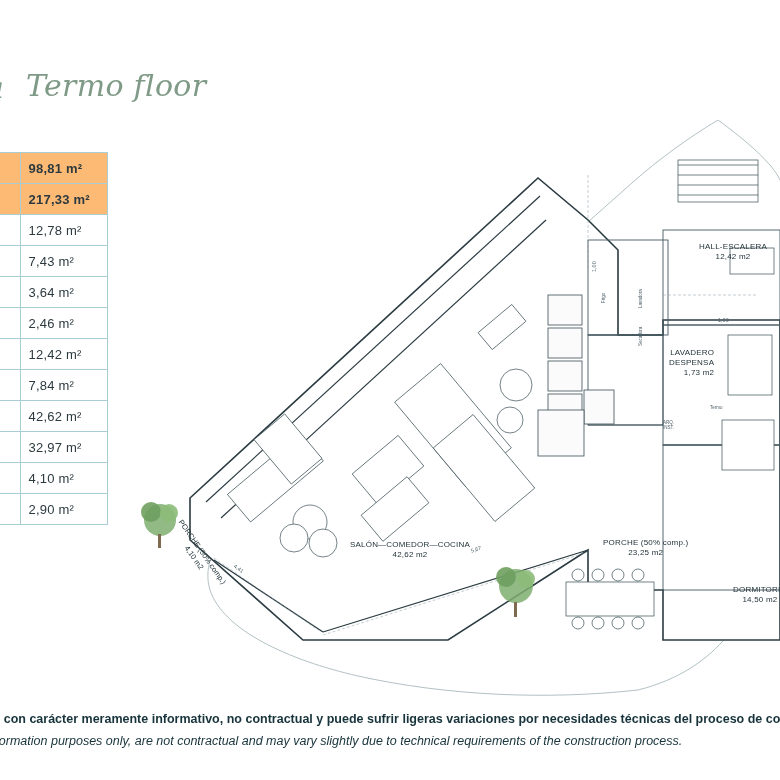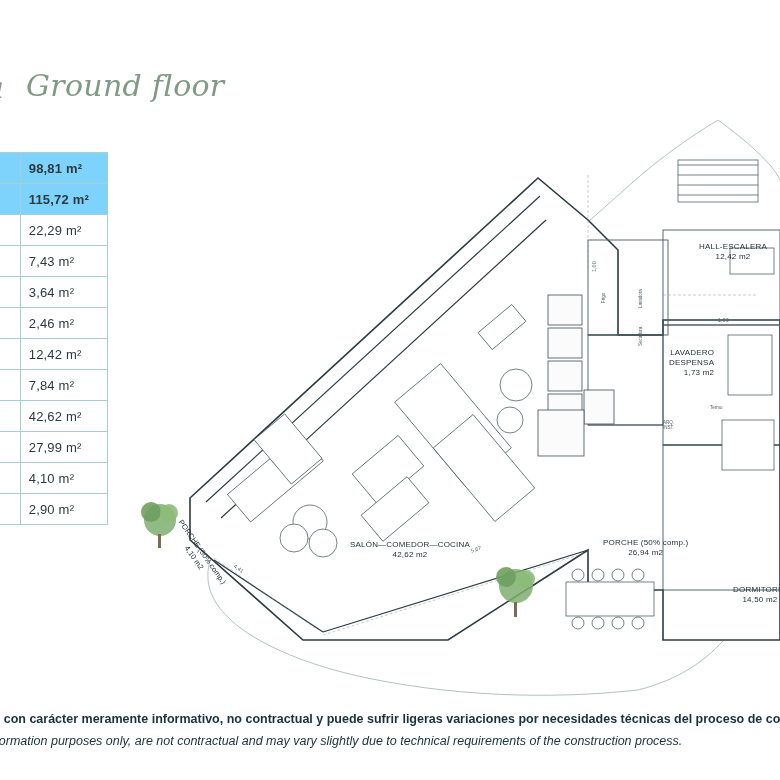--- a/index.html
+++ b/index.html
@@ -66,21 +66,21 @@
     font-size: 11.5px;
     text-align: left;
   }
   #areas-table td.val {
     width: 72px;
     text-align: left;
     font-size: 13px;
     letter-spacing: 0.2px;
   }
   #areas-table tr.head td {
-    background: #7dd3fc;
+    background: #fdba74;
     font-weight: bold;
   }
   #areas-table tr.head td.lbl { font-size: 11.5px; }
 
   
   #footer {
     position: absolute;
     left: 0;
     top: 712px;
     width: 780px;
@@ -143,36 +143,36 @@
     font-size: 4.5px;
     color: #4d6068;
     white-space: nowrap;
   }
 </style>
 </head>
 <body>
 
 <div id="title-area">
   <span id="title-pre">a</span>
-  <span id="title-main">Ground floor</span>
+  <span id="title-main">Termo floor</span>
 </div>
 
 <table id="areas-table">
   <tbody>
     <tr class="head">
       <td class="lbl"></td>
       <td class="val">98,81 m²</td>
     </tr>
     <tr class="head">
       <td class="lbl"></td>
-      <td class="val">115,72 m²</td>
-    </tr>
-    <tr>
-      <td class="lbl"></td>
-      <td class="val">22,29 m²</td>
+      <td class="val">217,33 m²</td>
+    </tr>
+    <tr>
+      <td class="lbl"></td>
+      <td class="val">12,78 m²</td>
     </tr>
     <tr>
       <td class="lbl"></td>
       <td class="val">7,43 m²</td>
     </tr>
     <tr>
       <td class="lbl"></td>
       <td class="val">3,64 m²</td>
     </tr>
     <tr>
@@ -187,21 +187,21 @@
       <td class="lbl">y</td>
       <td class="val">7,84 m²</td>
     </tr>
     <tr>
       <td class="lbl">a
 a</td>
       <td class="val">42,62 m²</td>
     </tr>
     <tr>
       <td class="lbl">)</td>
-      <td class="val">27,99 m²</td>
+      <td class="val">32,97 m²</td>
     </tr>
     <tr>
       <td class="lbl">)</td>
       <td class="val">4,10 m²</td>
     </tr>
     <tr>
       <td class="lbl">)</td>
       <td class="val">2,90 m²</td>
     </tr>
   </tbody>
@@ -323,21 +323,21 @@
     <span>1,73 m2</span>
   </div>
 
   <div class="room-label" style="left:232px; top:420px;">
     <span>SALÓN—COMEDOR—COCINA</span><br>
     <span>42,62 m2</span>
   </div>
 
   <div class="room-label" style="left:485px; top:418px;">
     <span>PORCHE (50% comp.)</span><br>
-    <span>26,94 m2</span>
+    <span>23,25 m2</span>
   </div>
 
   <div class="room-label" style="left:615px; top:465px;">
     <span>DORMITORIO</span><br>
     <span>14,50 m2</span>
   </div>
 
   <div class="rot-porche" style="left:66px; top:398px; transform: rotate(55deg);">
     <span>PORCHE (50% comp.)</span><br>
     <span>4,10 m2</span>

